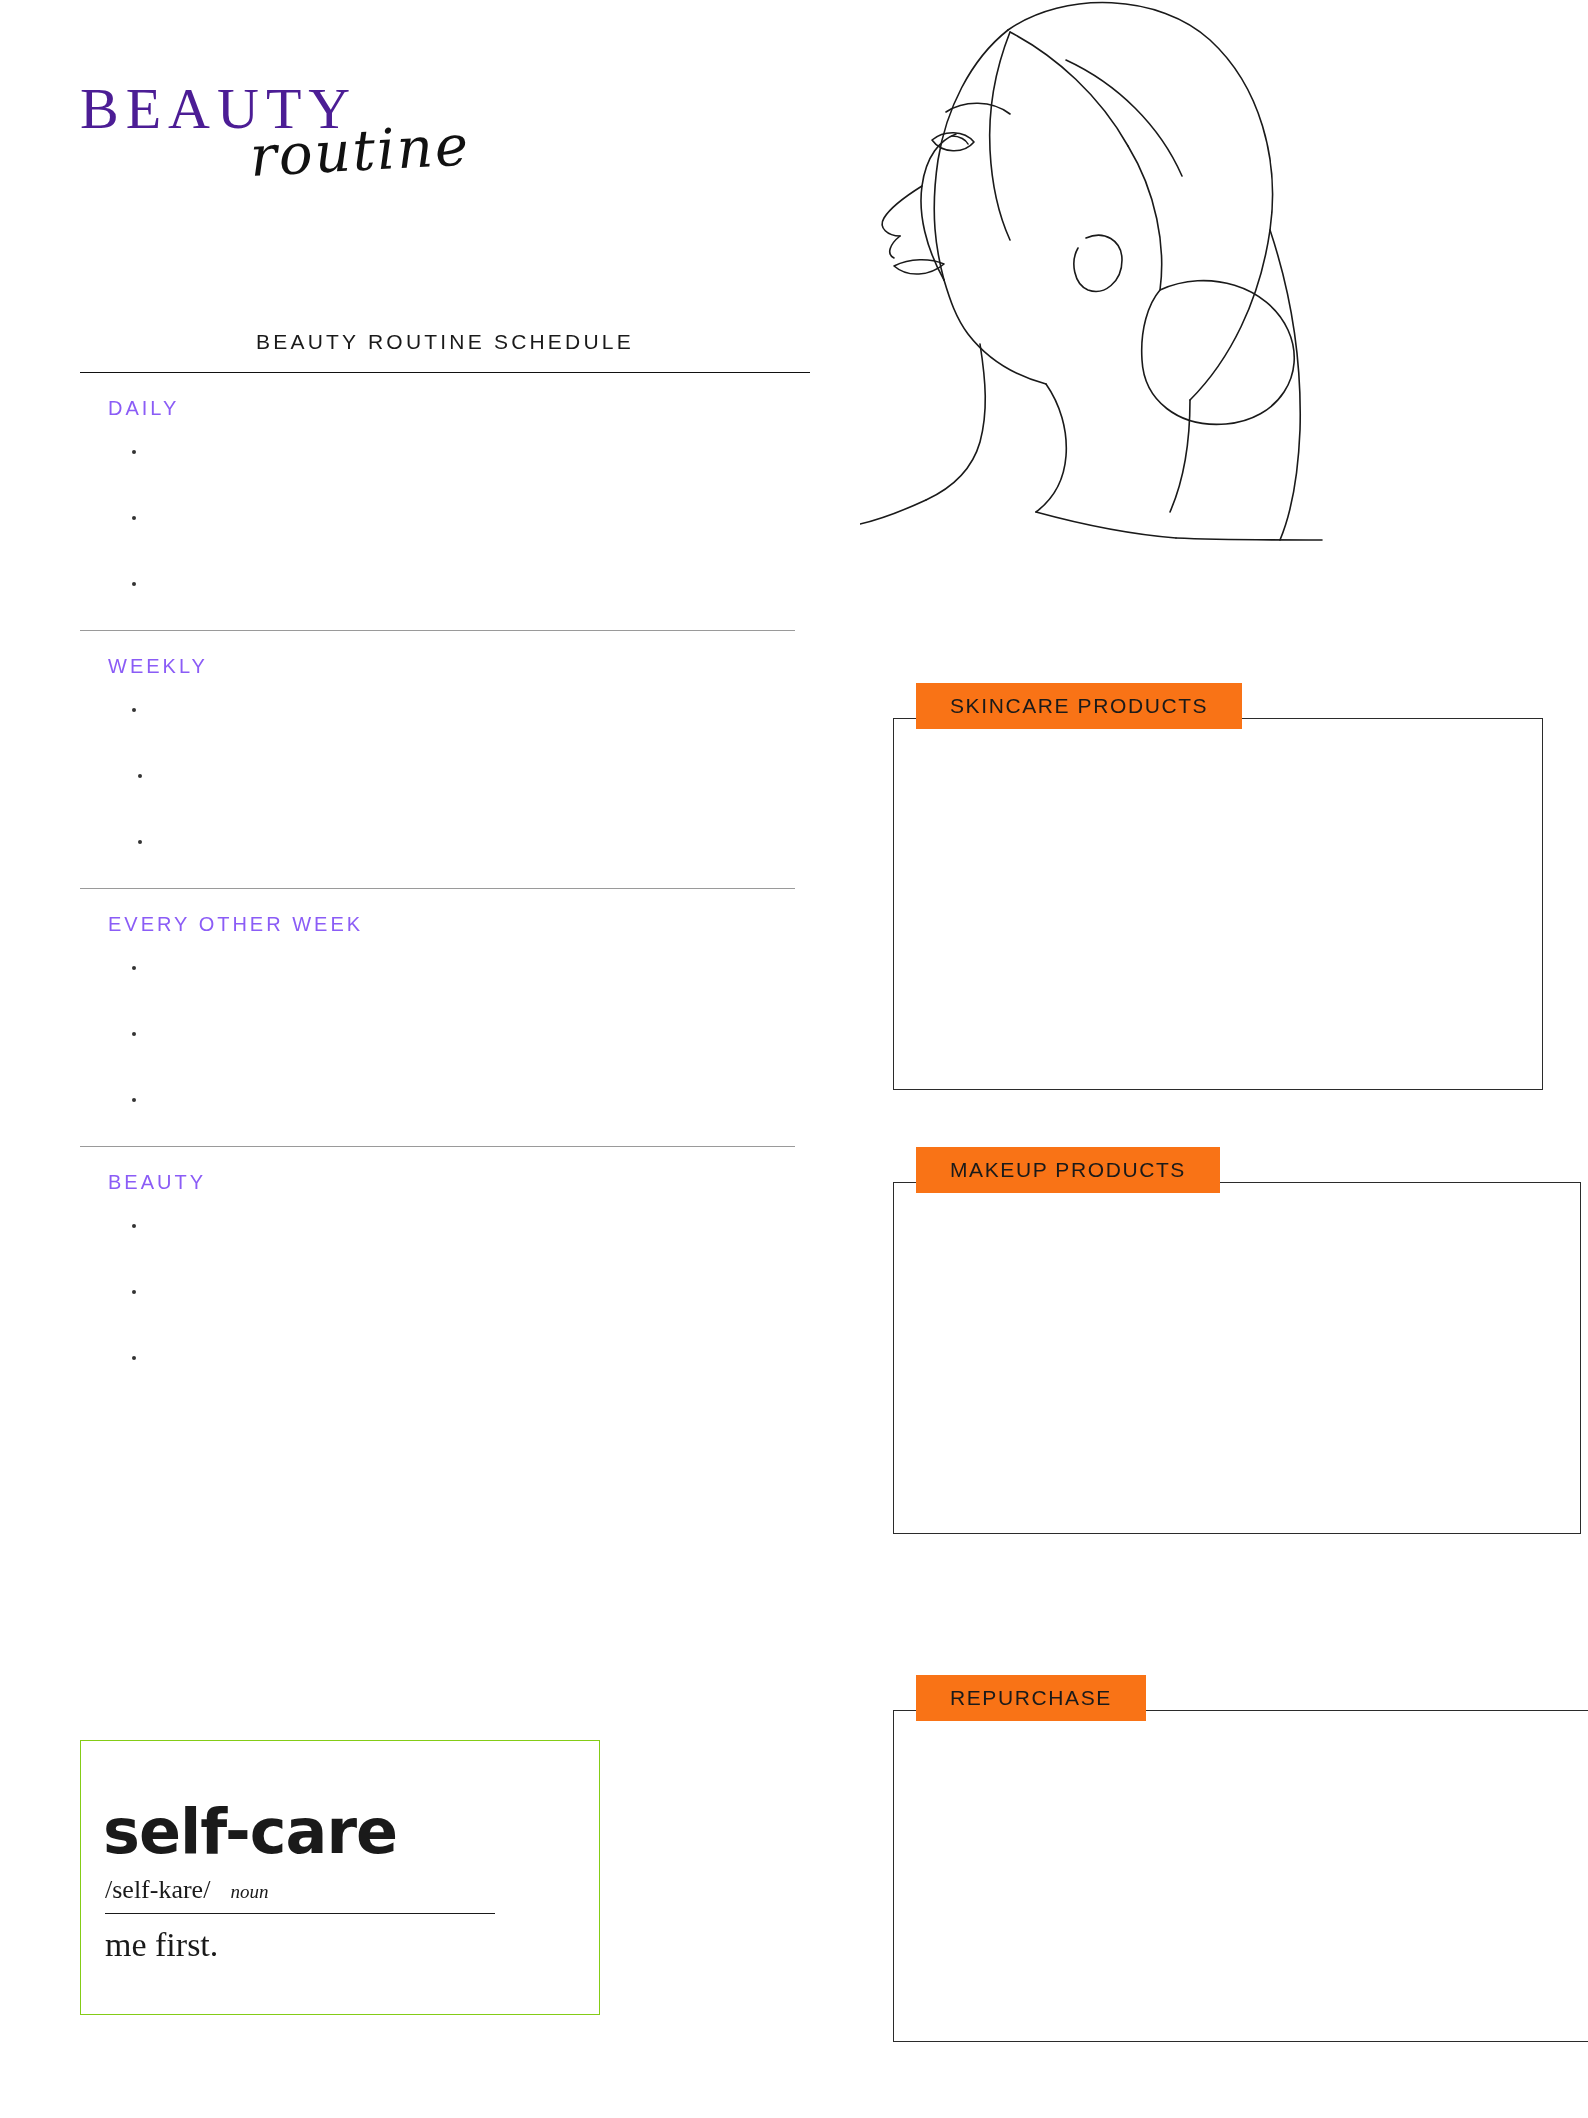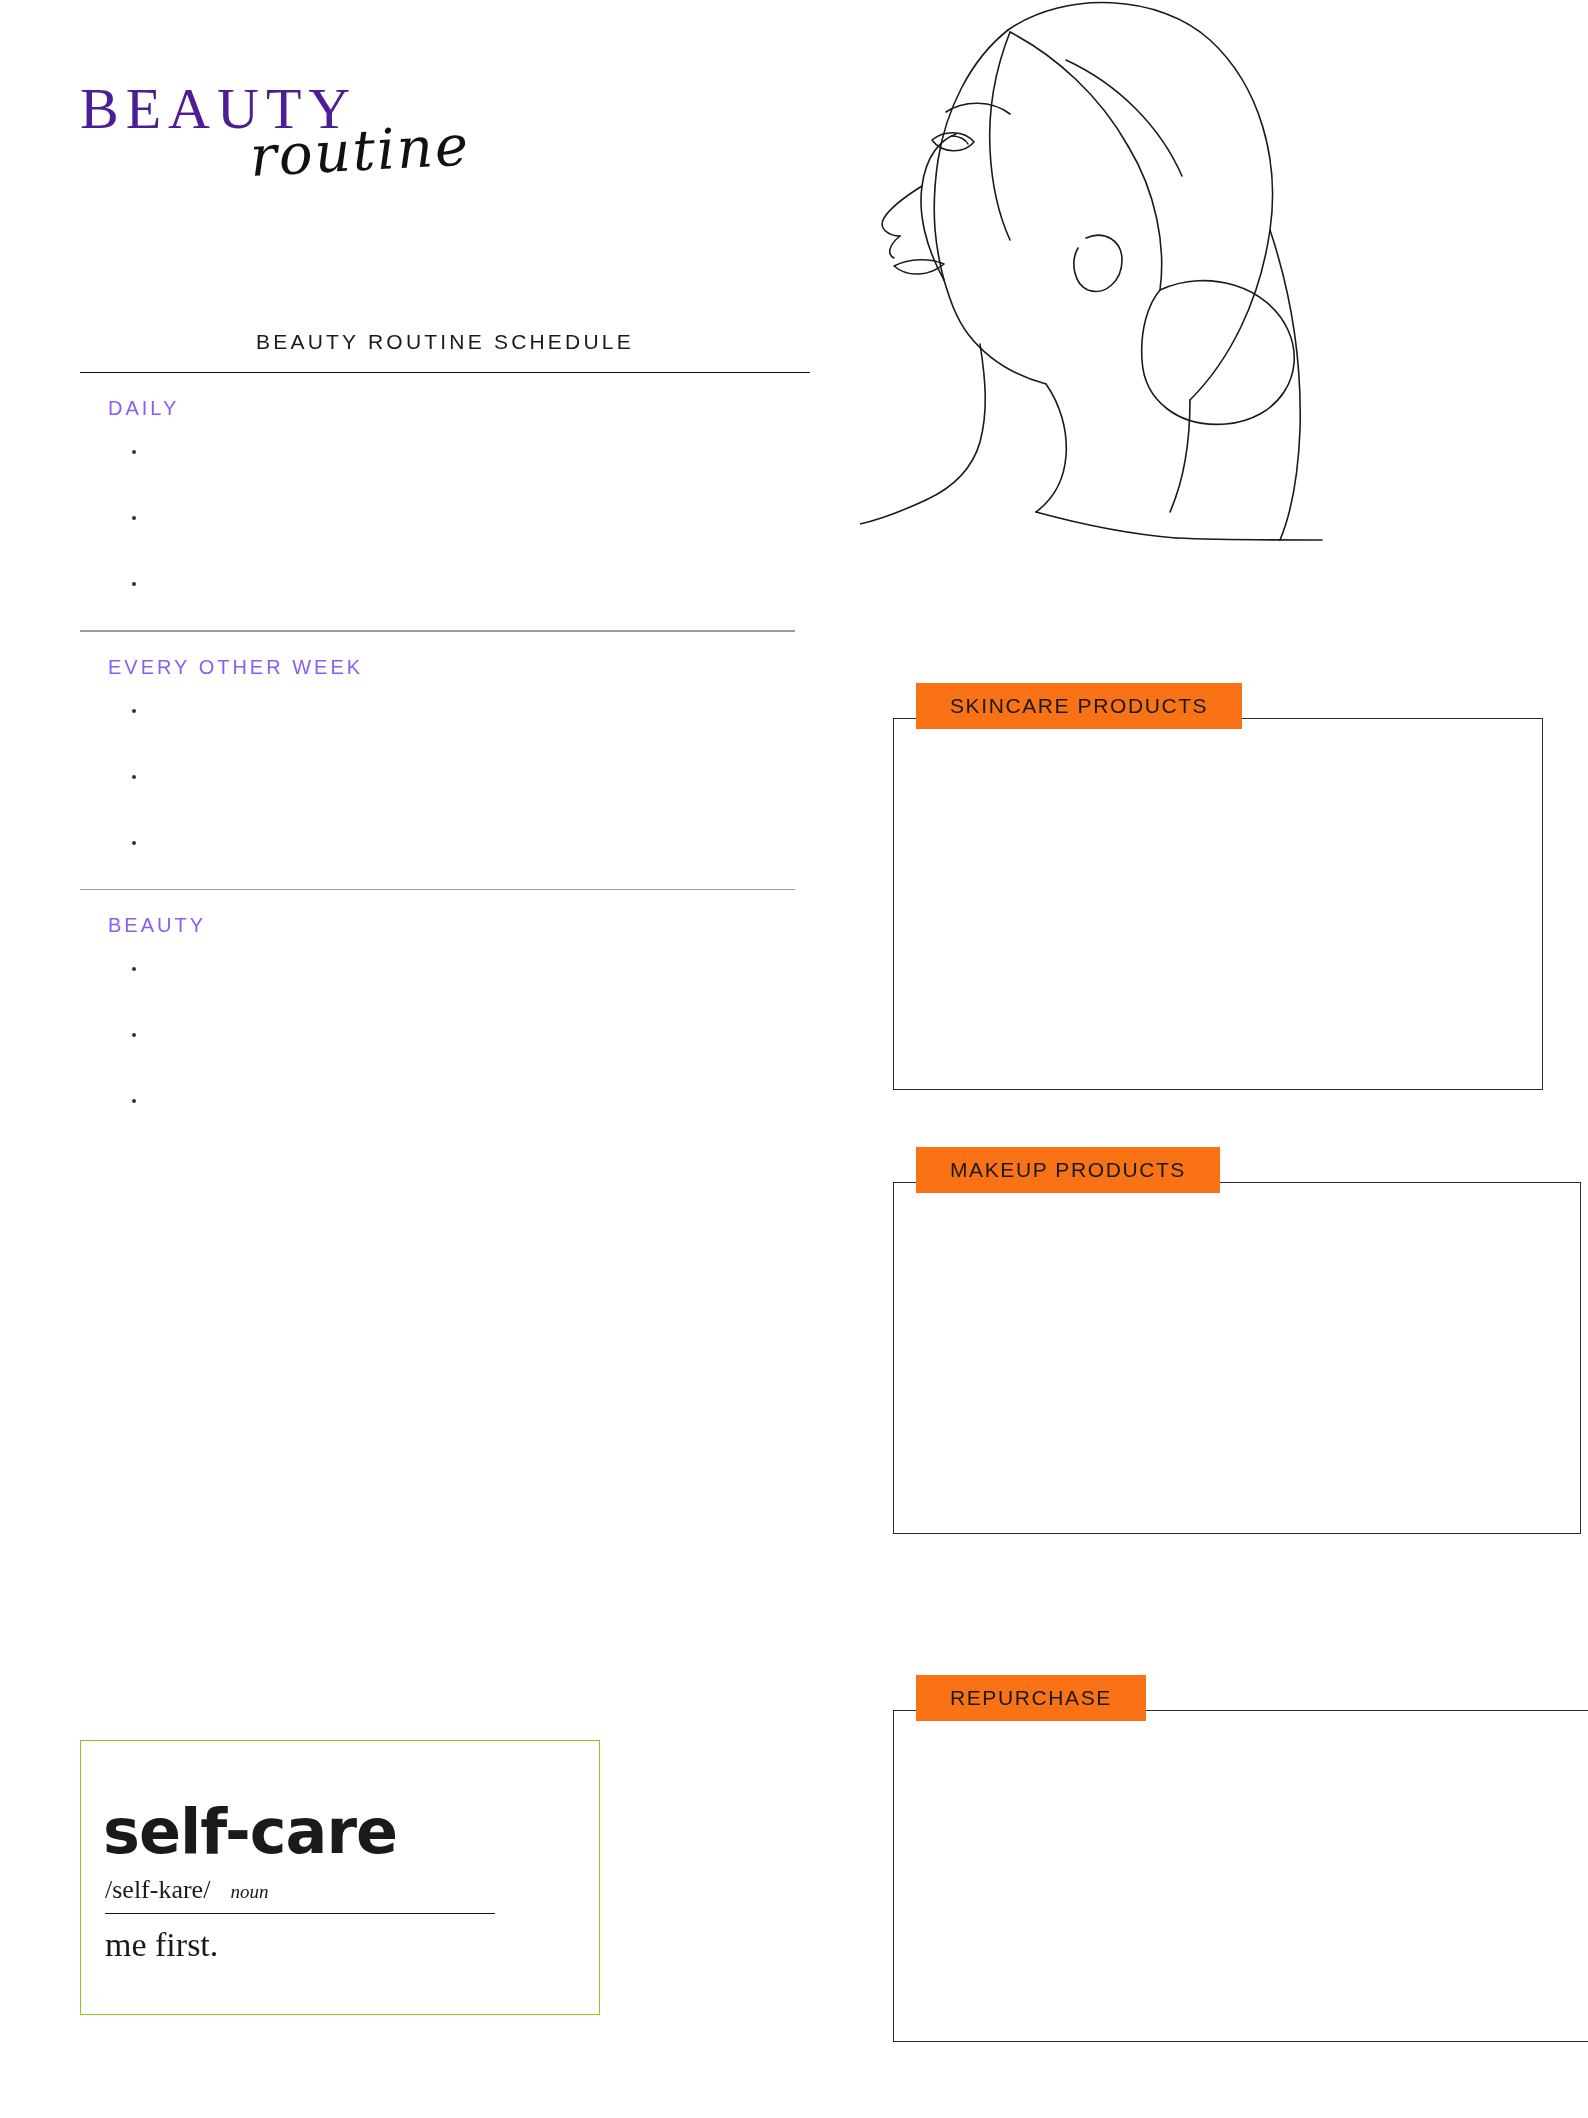--- a/index.html
+++ b/index.html
@@ -184,20 +184,28 @@
   <div class="section">
     <div class="section-label">DAILY</div>
     <ul class="bullets">
       <li class="indent-1"></li>
       <li class="indent-1"></li>
       <li class="indent-1"></li>
     </ul>
   </div>
   <div class="rule-light"></div>
 
+  <div class="section">
+    <div class="section-label">WEEKLY</div>
+    <ul class="bullets">
+      <li class="indent-1"></li>
+      <li class="indent-2"></li>
+      <li class="indent-2"></li>
+    </ul>
+  </div>
   <div class="rule-light"></div>
 
   <div class="section">
     <div class="section-label">EVERY OTHER WEEK</div>
     <ul class="bullets">
       <li class="indent-1"></li>
       <li class="indent-1"></li>
       <li class="indent-1"></li>
     </ul>
   </div>

